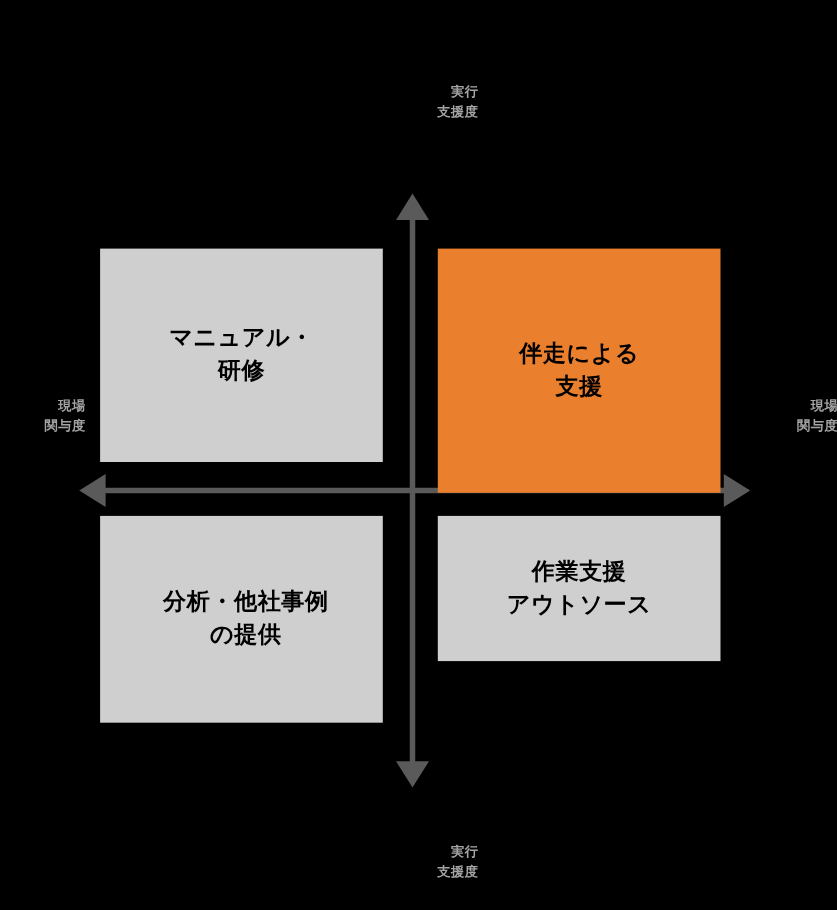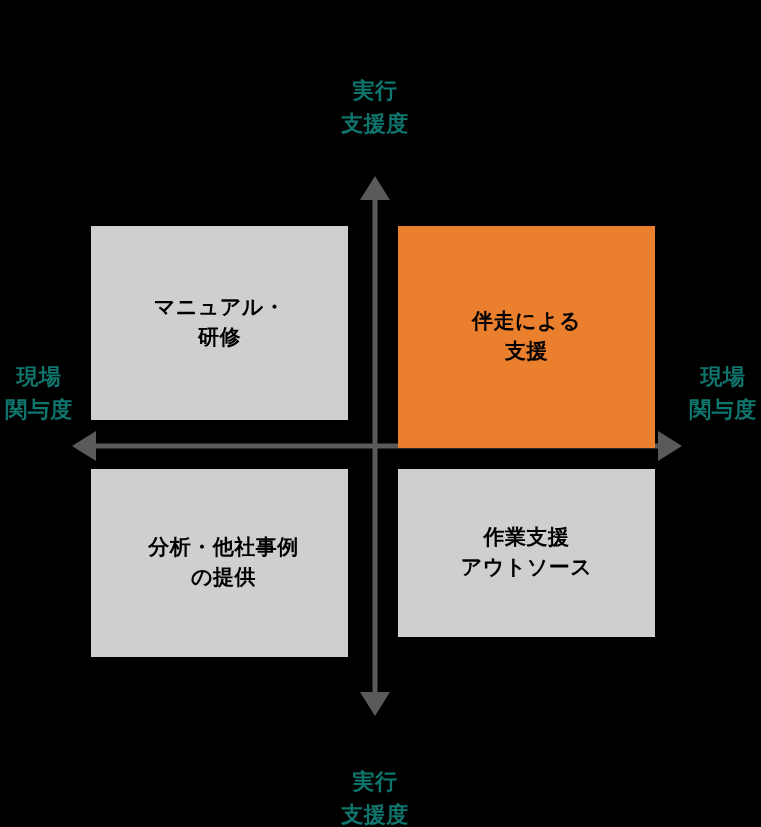--- a/index.html
+++ b/index.html
@@ -60,32 +60,32 @@
     width: 257px; height: 222px;
     background: #ea7f2e;
   }
   #quad-bottom-left {
     left: 91px;  top: 469px;
     width: 257px; height: 188px;
     background: #cfcfcf;
   }
   #quad-bottom-right {
     left: 398px; top: 469px;
-    width: 257px; height: 168px;
+    width: 257px; height: 132px;
     background: #cfcfcf;
   }
 
   
   .axis-label {
     position: absolute;
-    color: #0f766e;
+    color: #a3a3a3;
     font-weight: bold;
-    font-size: 22px;
+    font-size: 12px;
     line-height: 1.5;
-    text-align: center;
+    text-align: right;
     white-space: pre-line;
     letter-spacing: 0.5px;
   }
 
   #label-top {
     left: 315px; top: 74px;
     width: 120px;
   }
   #label-bottom {
     left: 315px; top: 765px;

